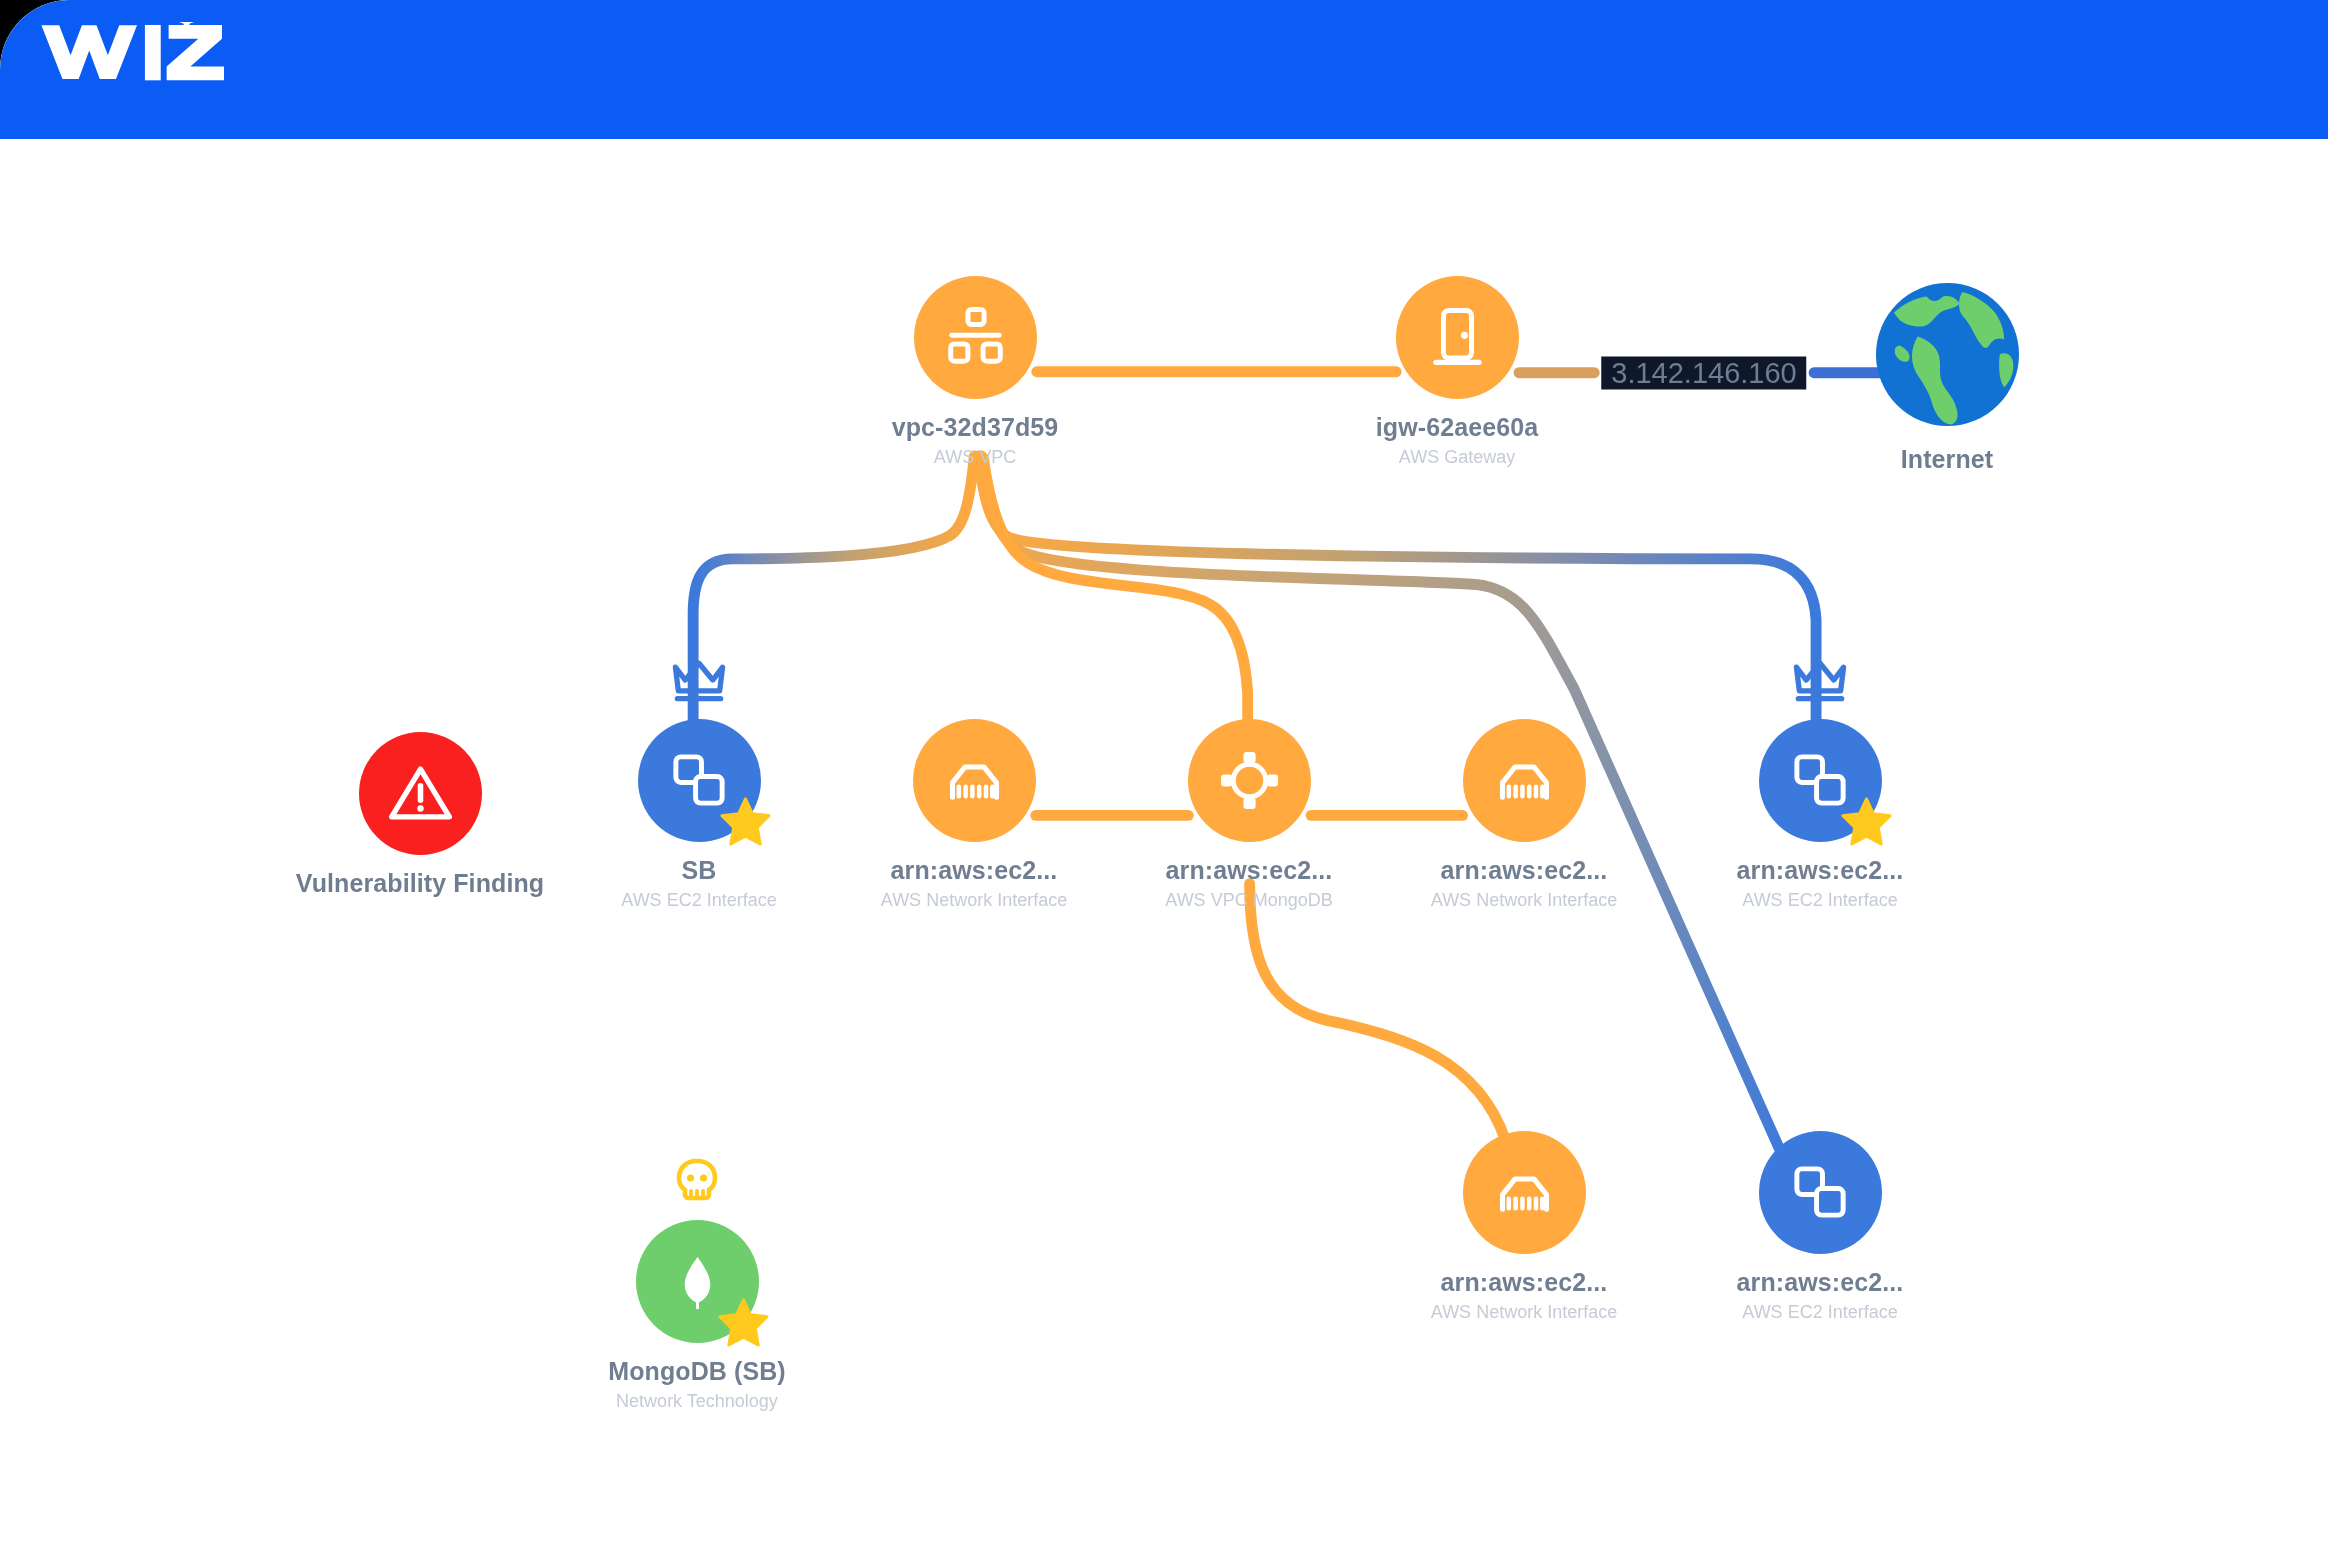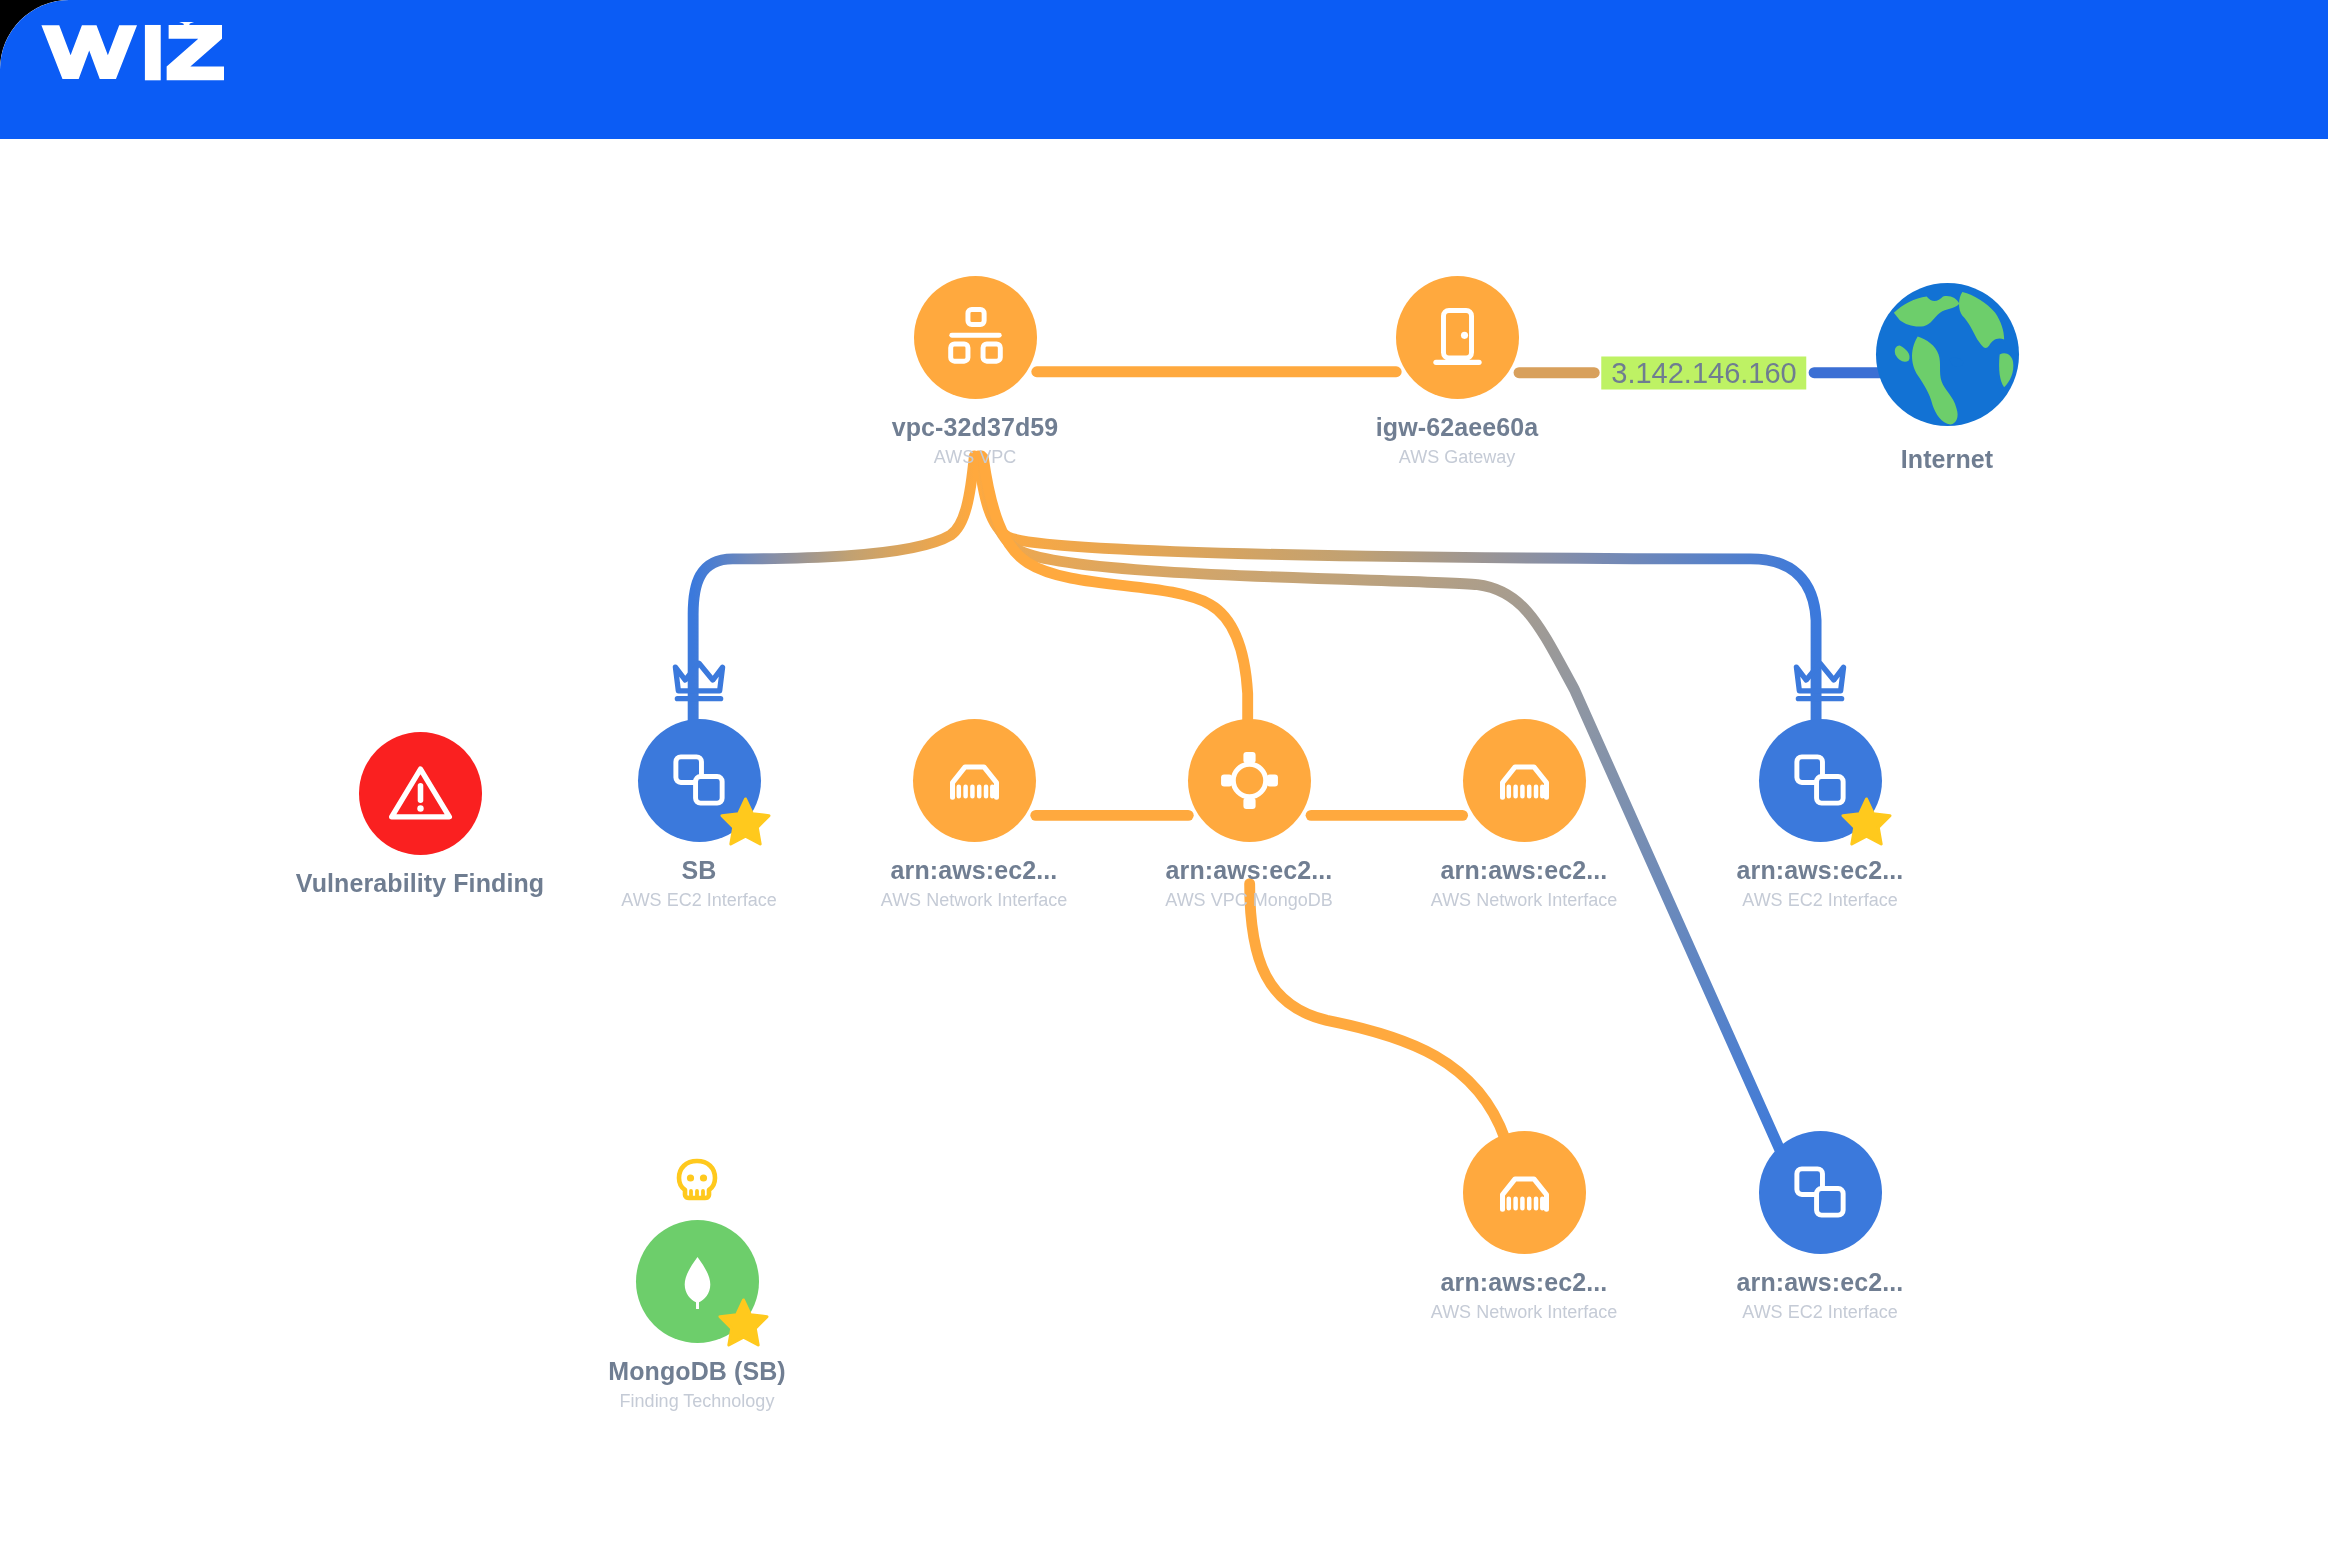--- a/index.html
+++ b/index.html
@@ -90,21 +90,21 @@
     white-space: nowrap;
   }
   .labels.single .label-title { color: #6F7D91; }
   
   .edge-label {
     position: absolute;
     transform: translate(-50%, -50%);
     font-size: 29px;
     color: #6F7D91;
     white-space: nowrap;
-    background: #bef264;
+    background: #0f172a;
     padding: 0 10px;
   }
 </style>
 </head>
 <body>
 
 <div id="page">
 
   <div id="header">
     <div id="logo">
@@ -389,21 +389,21 @@
           </svg>
         </div>
         <div class="badge-star">
           <svg viewBox="0 0 52 52" width="51" height="51" aria-hidden="true">
             <path d="M26 4 L33 19 L50 21 L38 33 L41 50 L26 42 L11 50 L14 33 L2 21 L19 19 Z" fill="#FFC91D" stroke="#FFC91D" stroke-width="3" stroke-linejoin="round"></path>
           </svg>
         </div>
       </div>
       <div class="labels">
         <div class="label-title">MongoDB (SB)</div>
-        <div class="label-sub">Finding Technology</div>
+        <div class="label-sub">Network Technology</div>
       </div>
     </div>
 
     <div class="node" style="left:1524px; top:1088px;">
       <div class="bubble-wrap">
         <div class="bubble" style="background:#FFA93E;">
           <svg viewBox="0 0 64 64" width="67" height="67" aria-hidden="true">
             <path d="M11 48 V34 L23 19 H41 L53 34 V48" fill="none" stroke="#fff" stroke-width="4.8" stroke-linejoin="round" stroke-linecap="round"></path>
             <path d="M17 38 V47 M23.5 38 V47 M30 38 V47 M36.5 38 V47 M43 38 V47 M49 38 V47" stroke="#fff" stroke-width="4.3" stroke-linecap="round"></path>
           </svg>

